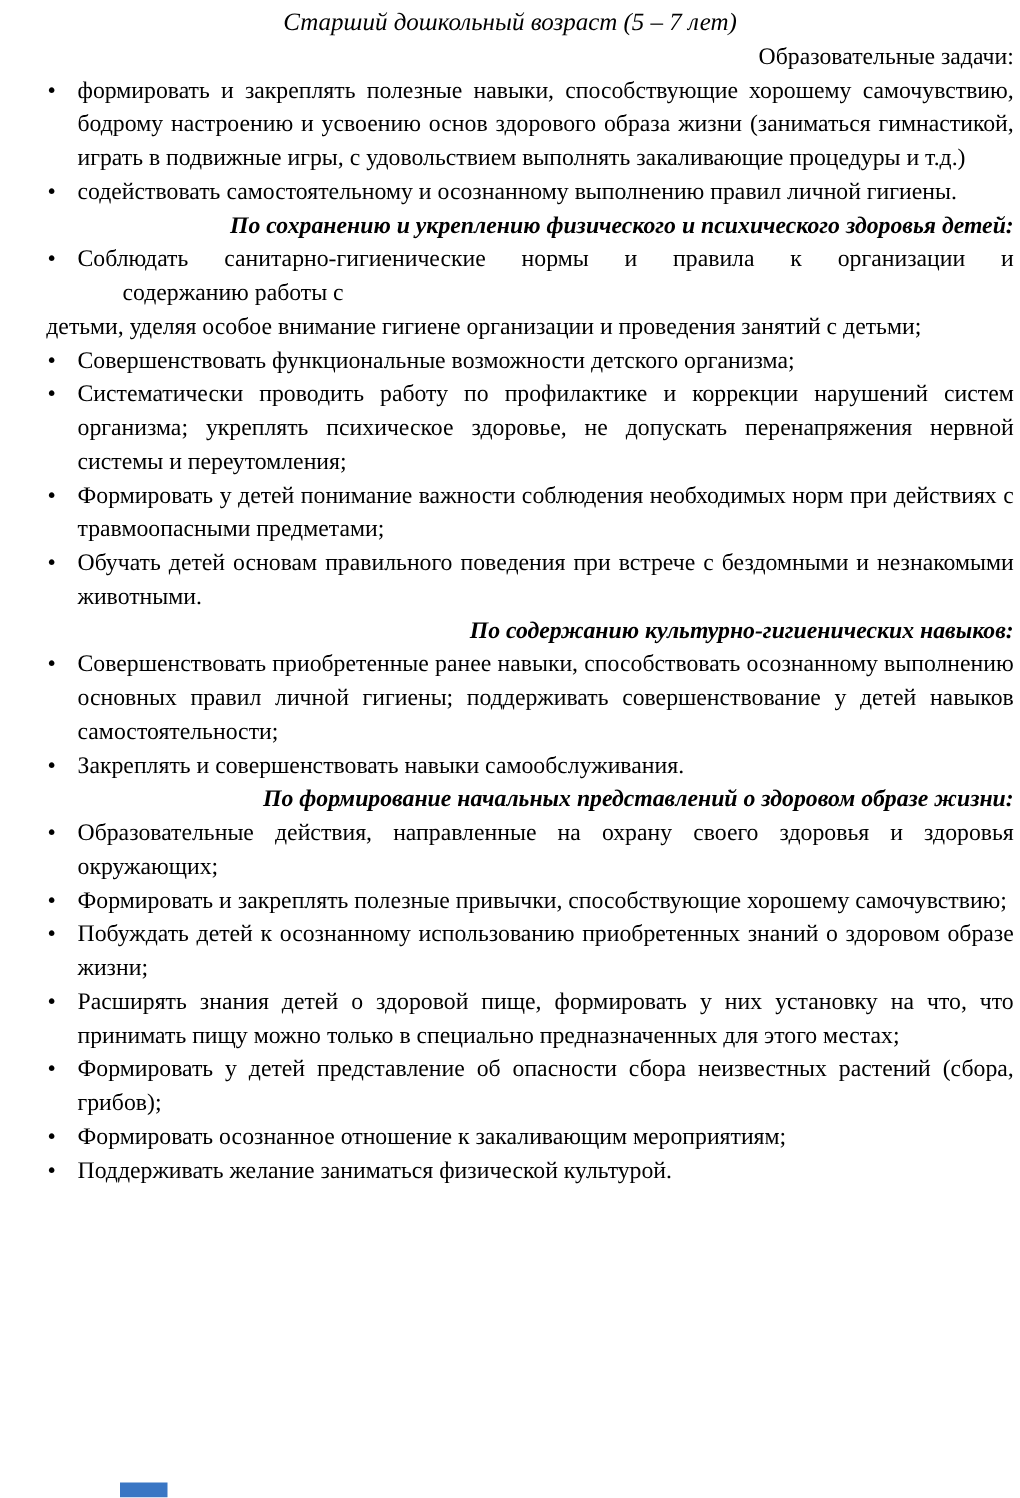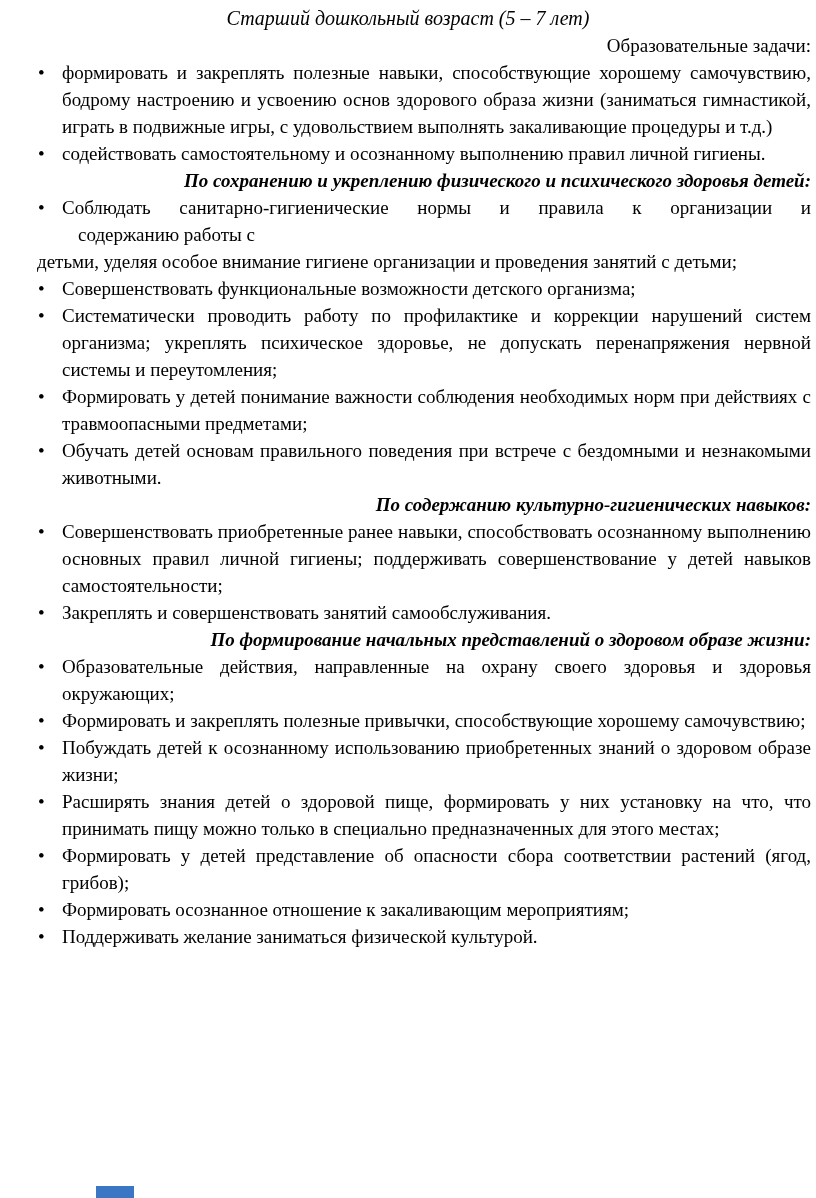--- a/index.html
+++ b/index.html
@@ -34,21 +34,21 @@
     text-align: justify;
   }
   .bullet-item::before {
     content: "\2022";
     position: absolute;
     left: 33px;
     top: 0;
   }
   .line { text-align: justify; }
   .line-full { text-align-last: justify; }
-  .line-indented { margin-left: 16px; text-align: center; text-align-last: left; }
+  .line-indented { margin-left: 36px; text-align: center; text-align-last: left; }
   .line-hanging { margin-left: -25px; }
   .partial-image {
     position: absolute;
     left: 96px;
     top: 1186px;
     width: 38px;
     height: 12px;
   }
 </style>
 </head>
@@ -78,32 +78,32 @@
         <div class="bullet-item">Систематически проводить работу по профилактике и коррекции нарушений систем организма; укреплять психическое здоровье, не допускать перенапряжения нервной системы и переутомления;</div>
         <div class="bullet-item">Формировать у детей понимание важности соблюдения необходимых норм при действиях с травмоопасными предметами;</div>
         <div class="bullet-item">Обучать детей основам правильного поведения при встрече с бездомными и незнакомыми животными.</div>
       </div>
   </section>
 
   <section>
     <div class="heading italic">По содержанию культурно-гигиенических навыков:</div>
     <div class="bullet-list">
         <div class="bullet-item">Совершенствовать приобретенные ранее навыки, способствовать осознанному выполнению основных правил личной гигиены; поддерживать совершенствование у детей навыков самостоятельности;</div>
-        <div class="bullet-item">Закреплять и совершенствовать занятий самообслуживания.</div>
+        <div class="bullet-item">Закреплять и совершенствовать навыки самообслуживания.</div>
       </div>
   </section>
 
   <section>
     <div class="heading italic">По формирование начальных представлений о здоровом образе жизни:</div>
     <div class="bullet-list">
         <div class="bullet-item">Образовательные действия, направленные на охрану своего здоровья и здоровья окружающих;</div>
         <div class="bullet-item">Формировать и закреплять полезные привычки, способствующие хорошему самочувствию;</div>
         <div class="bullet-item">Побуждать детей к осознанному использованию приобретенных знаний о здоровом образе жизни;</div>
         <div class="bullet-item">Расширять знания детей о здоровой пище, формировать у них установку на что, что принимать пищу можно только в специально предназначенных для этого местах;</div>
-        <div class="bullet-item">Формировать у детей представление об опасности сбора соответствии растений (ягод, грибов);</div>
+        <div class="bullet-item">Формировать у детей представление об опасности сбора неизвестных растений (сбора, грибов);</div>
         <div class="bullet-item">Формировать осознанное отношение к закаливающим мероприятиям;</div>
         <div class="bullet-item">Поддерживать желание заниматься физической культурой.</div>
       </div>
   </section>
 
 </div>
 
 <div class="partial-image" style="background-color: rgb(58, 118, 196);"></div>
 
 </body></html>

